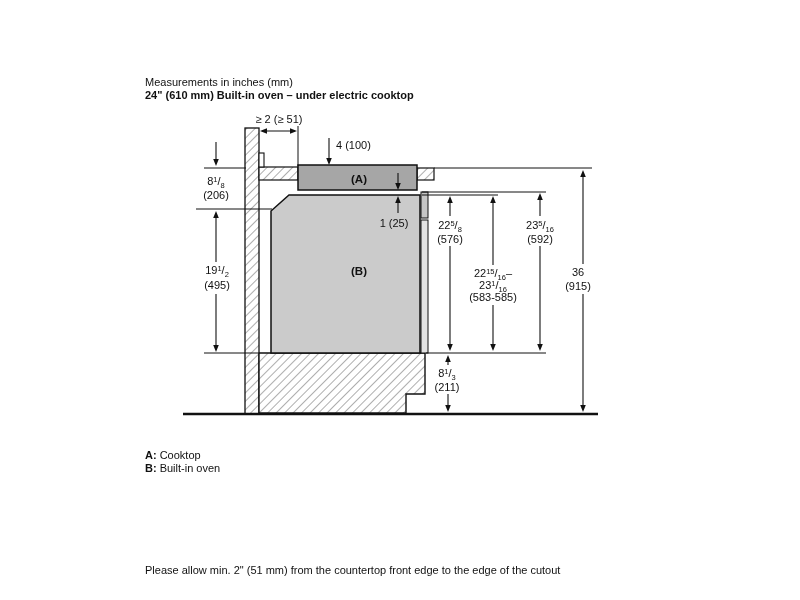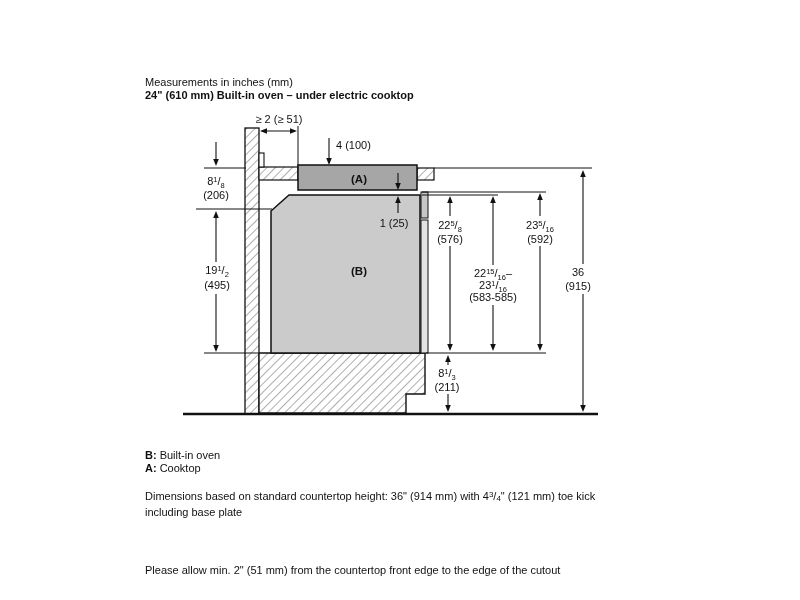--- a/index.html
+++ b/index.html
@@ -136,27 +136,23 @@
       <polygon points="448,320 445.2,327 450.8,327" fill="#111"></polygon>
       <line x1="448" y1="325" x2="448" y2="372" stroke="#111" stroke-width="1.1"></line>
       <polygon points="448,377 445.2,370 450.8,370" fill="#111"></polygon>
       <rect x="428" y="330" width="40" height="29" fill="#fff"></rect>
       <text x="447" y="342" text-anchor="middle"><tspan>8</tspan><tspan dy="-3.5" font-size="7.5">1</tspan><tspan dy="3.5">/</tspan><tspan dy="2.5" font-size="7.5">3</tspan></text>
       <text x="447" y="356" text-anchor="middle">(211)</text>
     </g>
   </svg>
 
   <div class="ftr" style="top:414px">
+    <div><span class="b">A:</span><span> Cooktop</span></div>
     <div><span class="b">B:</span><span> Built-in oven</span></div>
-    <div><span class="b">A:</span><span> Cooktop</span></div>
   </div>
 
-  <div class="ftr" style="top:454px">
-    <div><span>Dimensions based on standard countertop height: 36" (914 mm) with 4</span><span class="frnum">3</span><span>/</span><span class="frden">4</span><span>" (121 mm) toe kick</span></div>
-    <div>including base plate</div>
-  </div>
 
 
   <div class="ftr" style="top:529px">
     <div>Please allow min. 2" (51 mm) from the countertop front edge to the edge of the cutout</div>
   </div>
 
 </div>
 
 </body></html>

